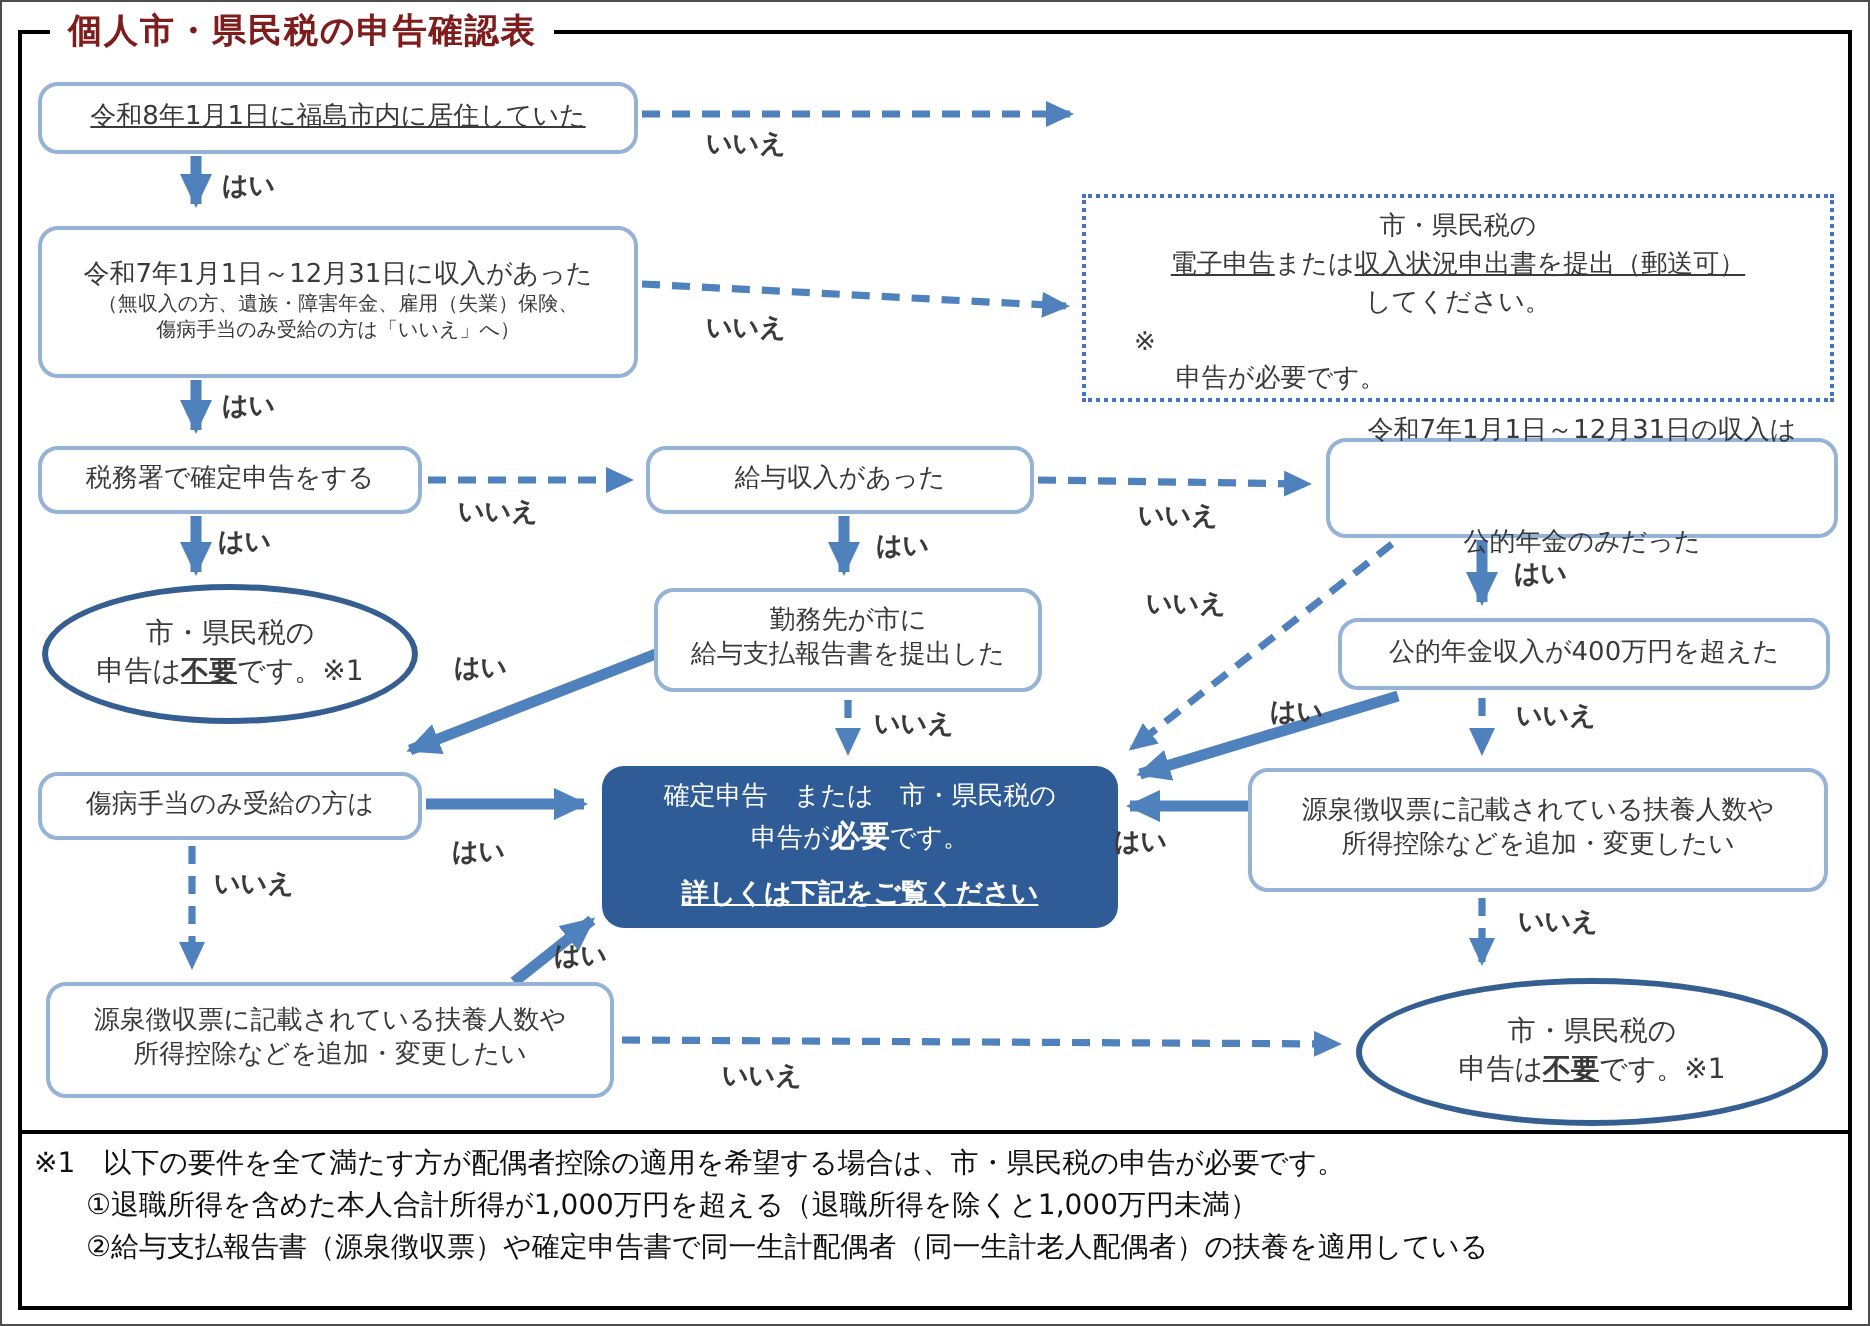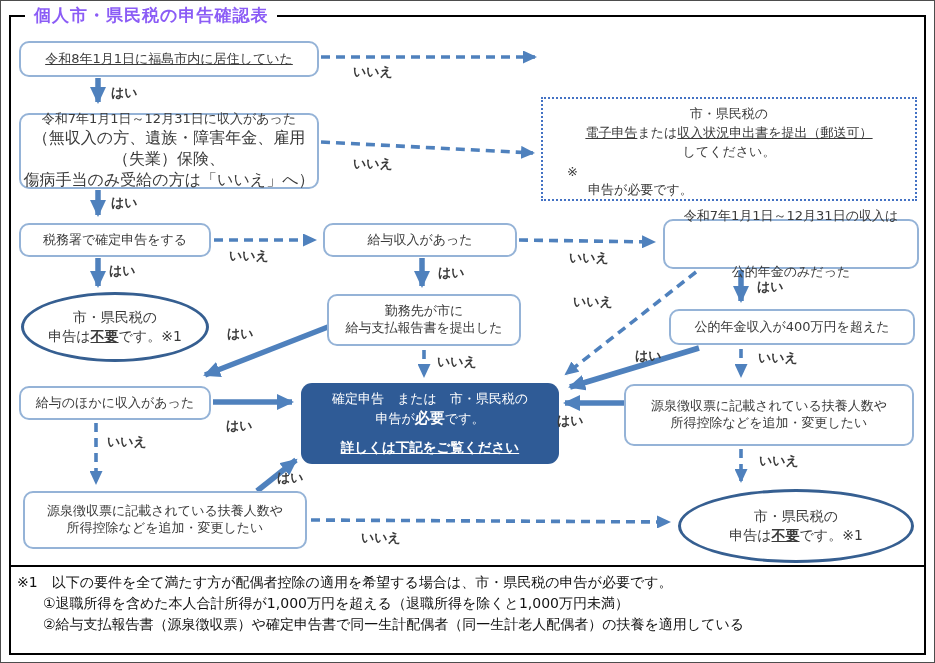--- a/index.html
+++ b/index.html
@@ -1,25 +1,25 @@
 <!DOCTYPE html>
 <html><head>
 <meta charset="utf-8">
 <style>
   html,body{margin:0;padding:0;background:#fff;}
   .canvas{position:relative;width:935px;height:663px;background:#fff;box-sizing:border-box;
           border:1px solid #4d4d4d;font-family:"DejaVu Sans","Liberation Sans",sans-serif;overflow:hidden;}
   .frame{position:absolute;left:8px;top:14px;width:917px;height:640px;border:2px solid #000;box-sizing:border-box;}
   .ftitle{position:absolute;left:24px;top:3px;background:#fff;padding:0 9px;font-size:17px;font-weight:bold;
-          color:#8b5cf6;letter-spacing:1px;white-space:nowrap;}
+          color:#7f1d1d;letter-spacing:1px;white-space:nowrap;}
   .sep{position:absolute;left:10px;top:564px;width:913px;height:2px;background:#000;}
   .node{position:absolute;background:#fff;border:2px solid #95b3d7;border-radius:10px;box-sizing:border-box;
         display:flex;flex-direction:column;align-items:center;justify-content:center;text-align:center;
         color:#3a3a3a;font-size:13px;line-height:1.3;z-index:3;}
-  .sub{font-size:16px;}
+  .sub{font-size:10px;}
   .ellipse{position:absolute;background:#fff;border:3px solid #365f91;border-radius:50%;box-sizing:border-box;
         display:flex;flex-direction:column;align-items:center;justify-content:center;text-align:center;
         color:#3a3a3a;font-size:14px;line-height:1.35;z-index:3;}
   .dark{position:absolute;background:#2f5b96;color:#fff;box-sizing:border-box;display:flex;flex-direction:column;
         align-items:center;justify-content:center;text-align:center;font-size:13px;line-height:1.4;z-index:3;border-radius:11px;}
   .dark .big{font-weight:bold;font-size:15px;}
   .dark .more{font-weight:bold;font-size:13.5px;text-decoration:underline;margin-top:9px;}
   .dotted{position:absolute;background:#fff;border:2.5px dotted #4472c4;box-sizing:border-box;color:#3a3a3a;
         font-size:13px;line-height:1.45;padding:6px 10px 4px 10px;text-align:center;z-index:3;}
   .dnote{display:flex;text-align:left;margin-left:14px;margin-top:1px;}
@@ -108,21 +108,21 @@
   </div>
   <div class="node" style="left:326px;top:293px;width:194px;height:52px;">
     <div>勤務先が市に</div>
     <div>給与支払報告書を提出した</div>
   </div>
   <div class="node" style="left:668px;top:308px;width:246px;height:36px;">
     <div>公的年金収入が400万円を超えた</div>
   </div>
 
   <div class="node" style="left:18px;top:385px;width:192px;height:34px;">
-    <div>給与のほかに収入があった</div>
+    <div>傷病手当のみ受給の方は</div>
   </div>
   <div class="dark" style="left:300px;top:382px;width:258px;height:81px;">
     <div>確定申告　または　市・県民税の</div>
     <div><span>申告が</span><span class="big">必要</span><span>です。</span></div>
     <div class="more">詳しくは下記をご覧ください</div>
   </div>
   <div class="node" style="left:623px;top:383px;width:290px;height:62px;">
     <div>源泉徴収票に記載されている扶養人数や</div>
     <div>所得控除などを追加・変更したい</div>
   </div>

